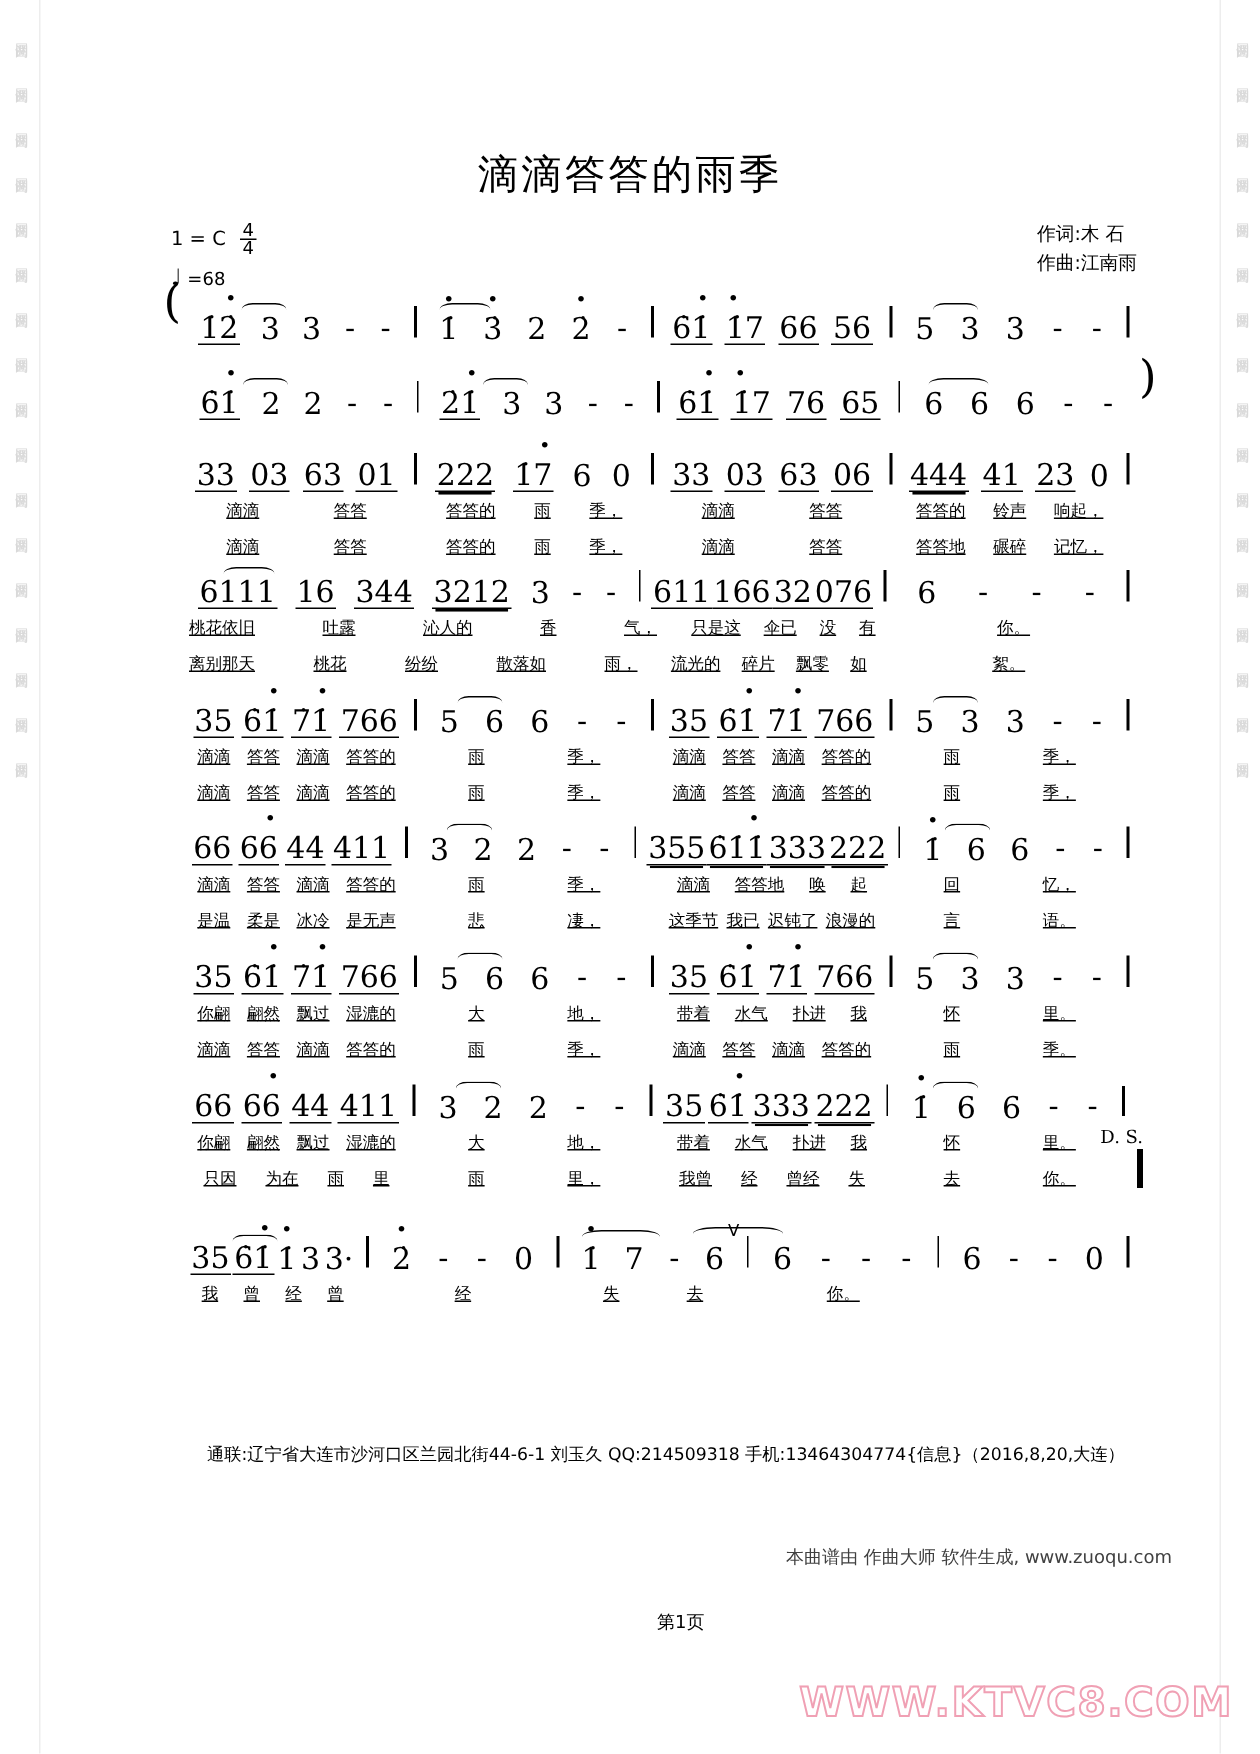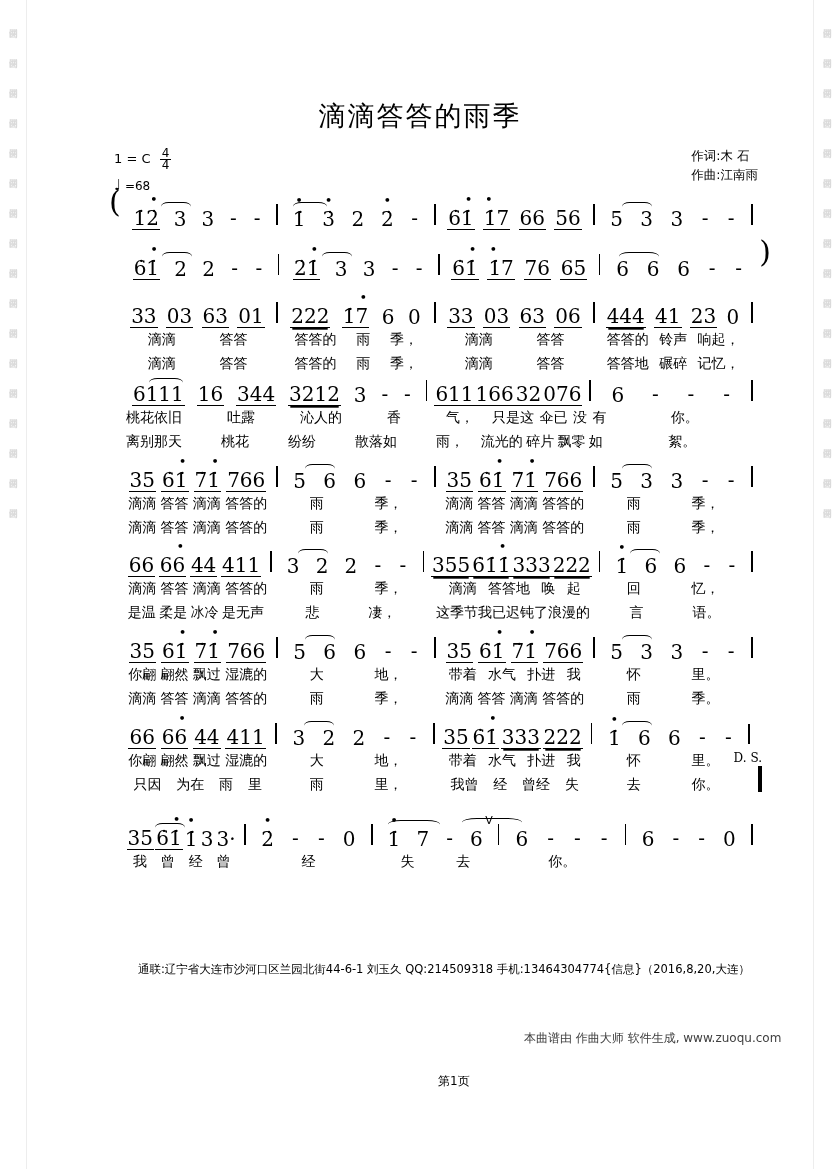--- a/index.html
+++ b/index.html
@@ -102,22 +102,23 @@
     position:absolute;
     border-top:1.4px solid #000;
     border-radius:50%/100%;
     height:8px;
   }
 
   .lyricrow{
     display:flex;
     height:24px;
     align-items:center;
-    font-size:14px;
+    font-size:11px;
     color:#000;
+    text-decoration:underline;
   }
   .lmeasure{
     flex:1 1 0;
     display:flex;align-items:center;justify-content:space-around;
     padding:0 4px;
   }
   .lspacer{width:7.2px;flex:0 0 auto;}
   .lword{white-space:nowrap;}
 
   .paren{
@@ -896,13 +897,14 @@
     </div>
 
     <div class="footer" style="top:958px;">
       <div class="r2">通联:辽宁省大连市沙河口区兰园北街44-6-1 刘玉久 QQ:214509318 手机:13464304774{信息}（2016,8,20,大连）</div>
     </div>
 
     <div class="pagenum" style="top:1030px;margin-top:43px;">第1页</div>
     <div class="madewith" style="top:1030px;">本曲谱由 作曲大师 软件生成, www.zuoqu.com</div>
   </div>
 
+  <div class="ktv">WWW.KTVC8.COM</div>
 </div>
 
 </body></html>

